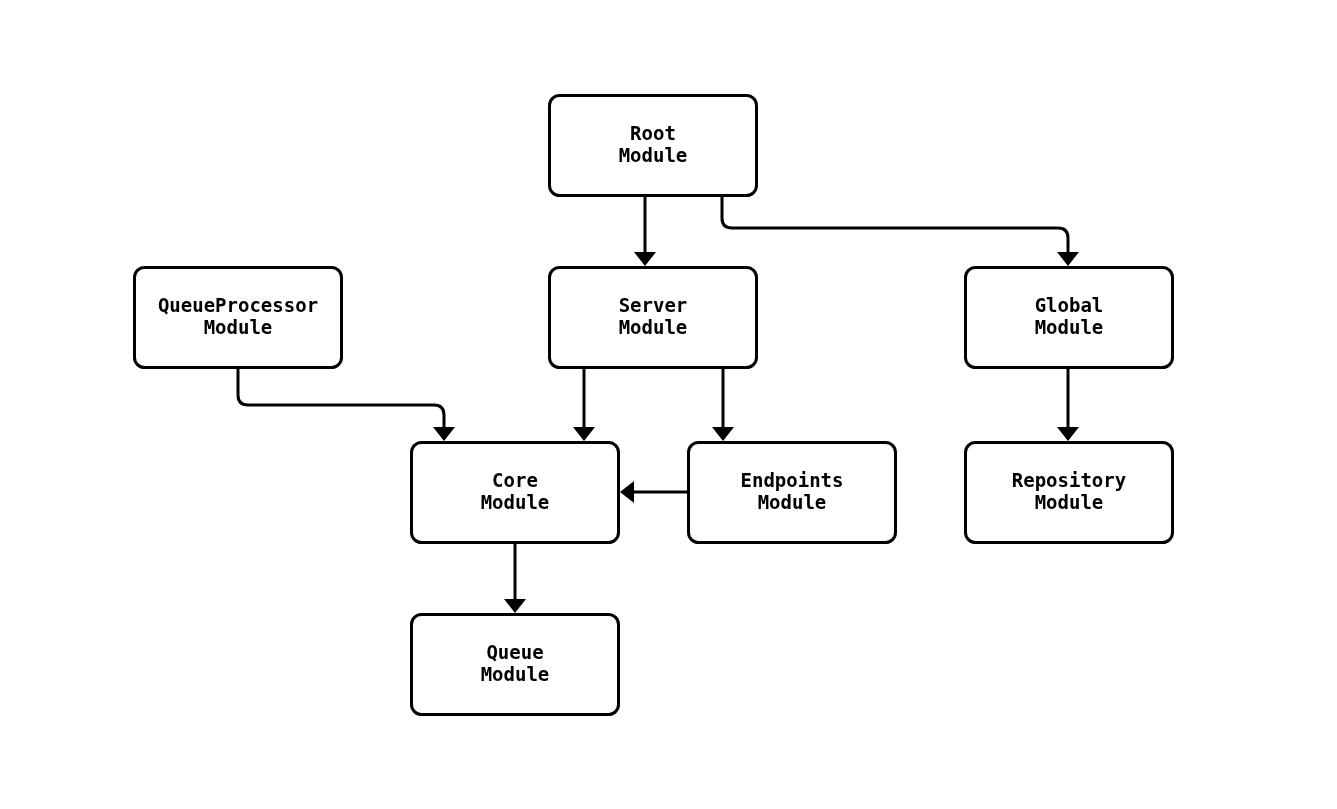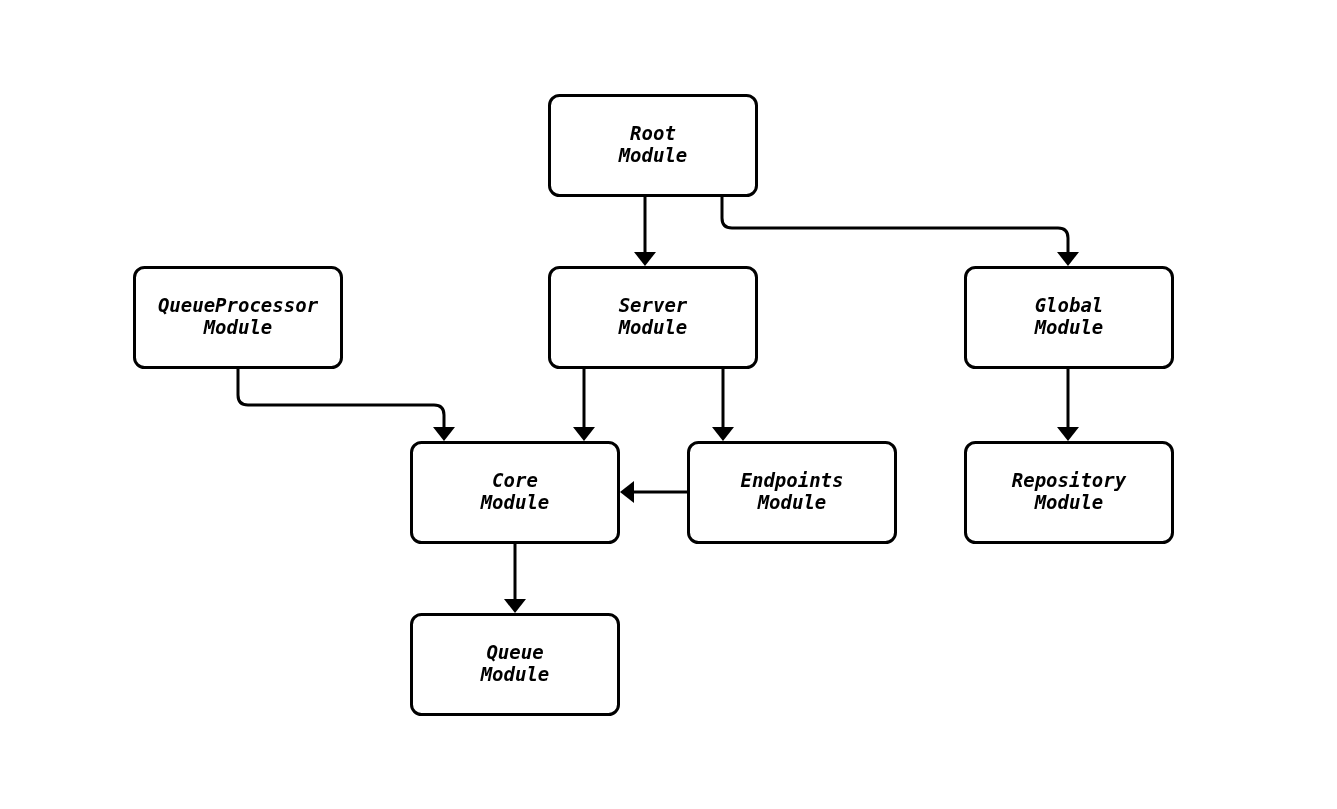--- a/index.html
+++ b/index.html
@@ -12,21 +12,20 @@
     width: 1337px;
     height: 809px;
     overflow: hidden;
     font-family: "DejaVu Sans Mono", "Liberation Mono", monospace;
   }
   #diagram-root {
     position: relative;
     width: 1337px;
     height: 809px;
     background: #ffffff;
-    font-style: italic;
   }
   #diagram-svg {
     position: absolute;
     top: 0;
     left: 0;
     width: 1337px;
     height: 809px;
   }
   .node-box {
     fill: #ffffff;

